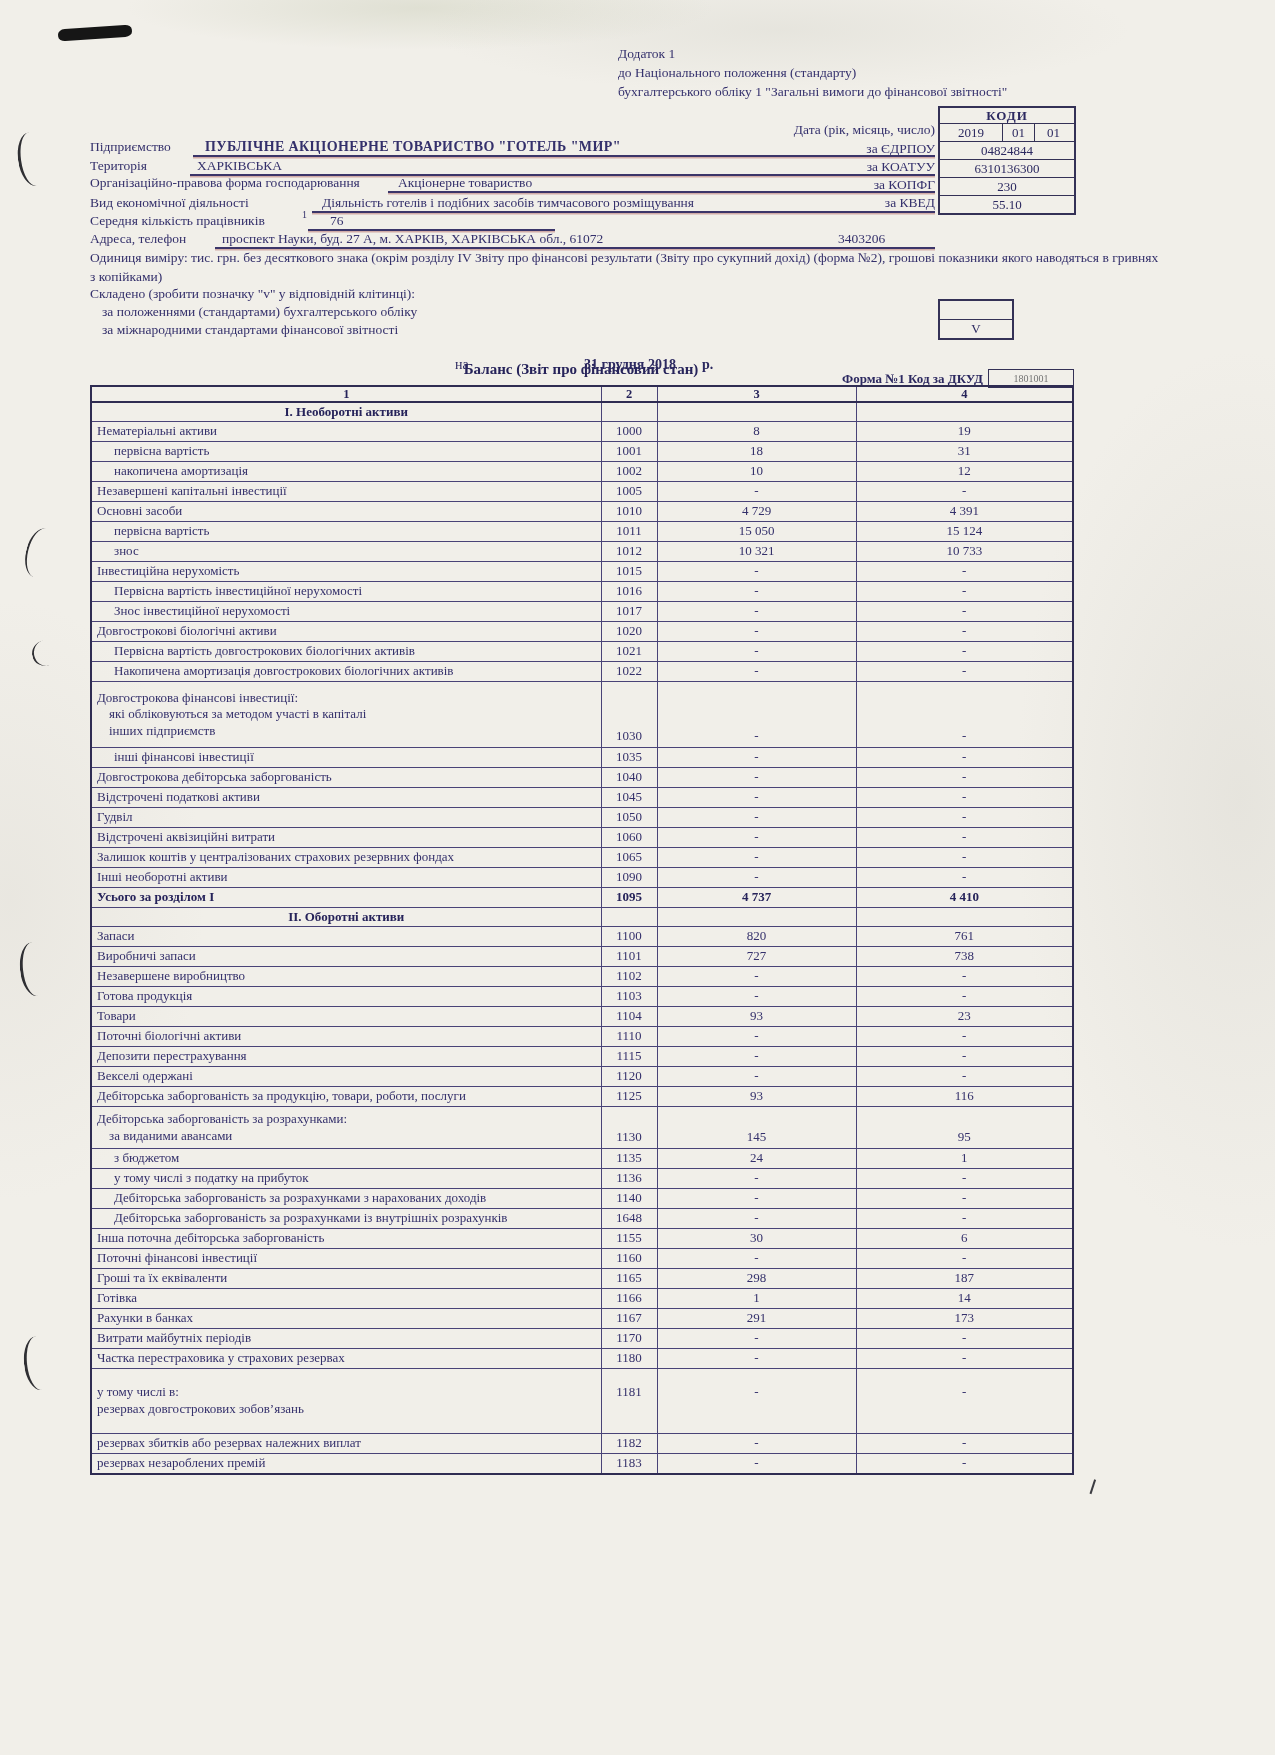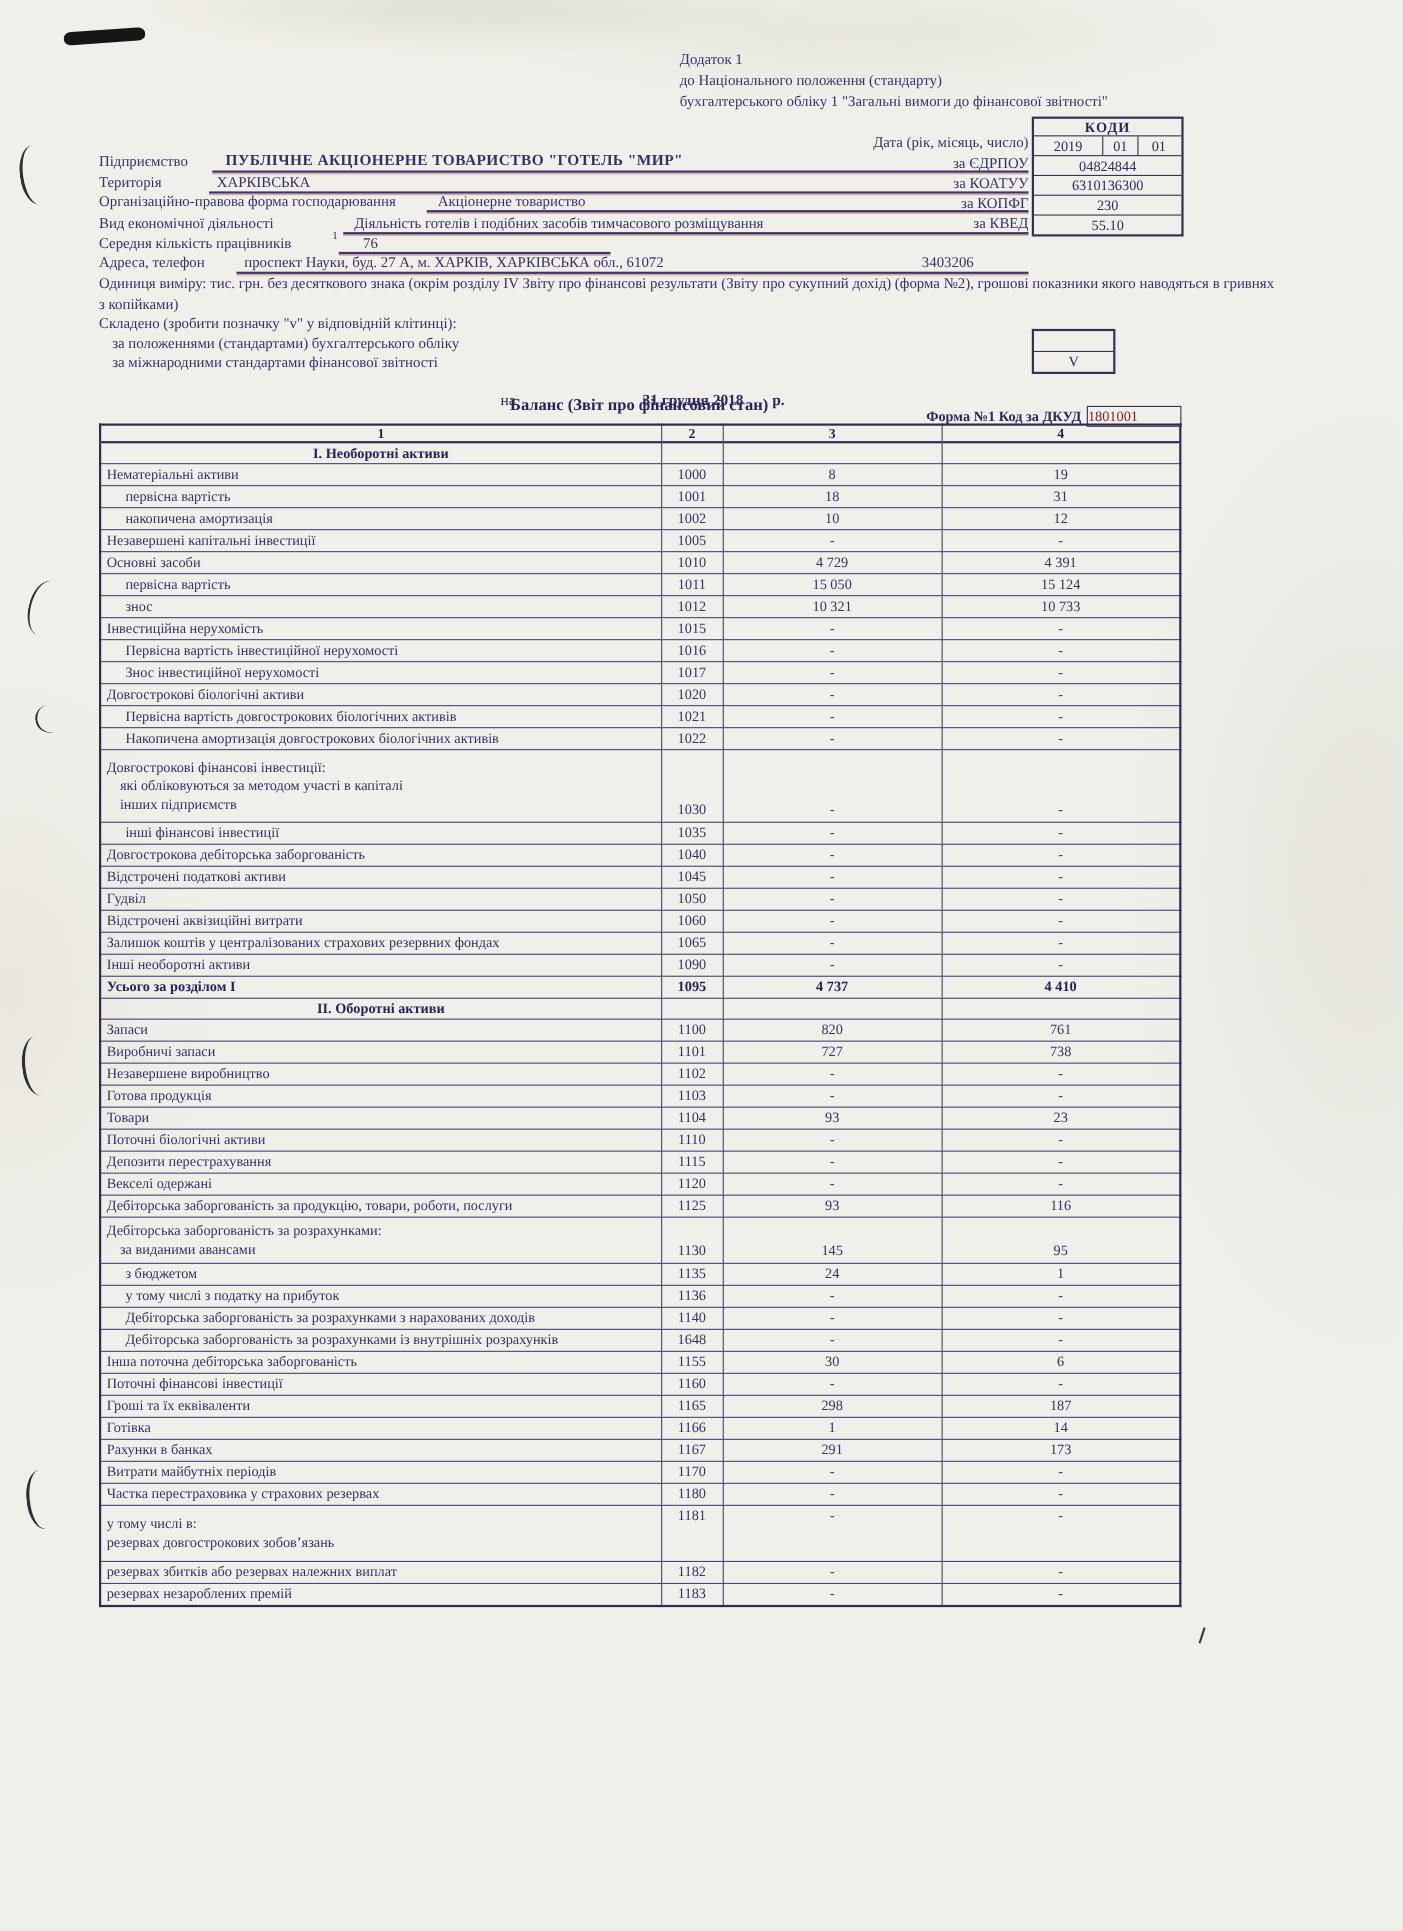--- a/index.html
+++ b/index.html
@@ -63,41 +63,41 @@
   .opt{left:102px;font-size:13.5px;}
   .chkbox{left:938px;top:299px;width:72px;border:2px solid #343156;font-size:13px;text-align:center;color:#2c2960;}
   .chkbox .cell{height:18px;line-height:18px;}
   .chkbox .cell:first-child{border-bottom:1.5px solid #343156;}
   .title-line{left:90px;top:336px;width:982px;text-align:center;font-weight:bold;font-size:15px;color:#26235a;margin-top:25px;}
   .ondate{left:90px;top:357px;width:982px;font-size:14px;color:#2c2960;}
   .ondate .na{position:absolute;left:365px;}
   .ondate .dt{position:absolute;left:420px;width:240px;text-align:center;font-weight:bold;}
   .ondate .yr{position:absolute;left:612px;font-weight:bold;}
   .formline{position:absolute;right:292px;top:371px;font-size:13px;font-weight:bold;color:#2c2960;white-space:nowrap;}
-  .formbox{left:988px;top:369px;width:84px;height:17px;line-height:17px;border:1.5px solid #343156;text-align:left;font-size:13px;color:#7f1d1d;}
+  .formbox{left:988px;top:369px;width:84px;height:17px;line-height:17px;border:1.5px solid #343156;text-align:center;font-size:10px;color:#737373;}
   
   .tbl-wrap{left:90px;top:385px;width:982px;}
   table{border-collapse:collapse;width:982px;table-layout:fixed;font-size:13px;color:#34306b;}
   table{border:2.5px solid #2f2c52;}
   td{border:1.5px solid #494377;padding:0 5px;vertical-align:middle;line-height:1.12;}
   col.c1{width:510px;}col.c2{width:56px;}col.c3{width:199px;}col.c4{width:217px;}
   tr.head td{height:40px;text-align:center;font-weight:bold;white-space:pre-line;color:#26235a;border-bottom:2px solid #2f2c52;vertical-align:middle;}
   tr.head td:first-child{letter-spacing:6px;font-size:14px;}
   tr.nums td{height:14px;text-align:center;font-weight:bold;font-size:12.5px;border-bottom:2px solid #2f2c52;color:#26235a;}
   tr.sec td{height:18px;font-weight:bold;text-align:center;color:#26235a;}
   tr.r td{height:19px;}
   td.code{text-align:center;}
   td.val{text-align:center;}
   tr.bold td{font-weight:bold;color:#26235a;}
   td.ind{padding-left:22px;}
   .lines div{padding:1px 0;}
   .lines div:not(:first-child){padding-left:12px;}
   .lines.noli div:not(:first-child){padding-left:0;}
   tr.vab td.code,tr.vab td.val{vertical-align:bottom;padding-bottom:3px;}
-  tr.vat td.code,tr.vat td.val{vertical-align:top;padding-top:2px;text-align:center;}
+  tr.vat td.code,tr.vat td.val{vertical-align:top;padding-top:16px;text-align:center;}
   tr.tall1030 td{height:62px;}
   tr.tall1130 td{height:38px;}
   tr.tall1181 td{height:48px;}
 </style>
 </head>
 <body>
 
 <div class="page">
 
   <div class="art blob-tl"></div>
@@ -280,21 +280,21 @@
           </tr>
           <tr class="r">
             <td class="lab ind">Накопичена амортизація довгострокових біологічних активів</td>
             <td class="code">1022</td>
             <td class="val">-</td>
             <td class="val">-</td>
           </tr>
           <tr class="r vab tall1030">
             <td class="lab">
               <div class="lines">
-                <div>Довгострокові фінансові інвестиції:</div>
+                <div>Довгострокова фінансові інвестиції:</div>
                 <div>які обліковуються за методом участі в капіталі</div>
                 <div>інших підприємств</div>
               </div>
             </td>
             <td class="code">1030</td>
             <td class="val">-</td>
             <td class="val">-</td>
           </tr>
           <tr class="r">
             <td class="lab ind">інші фінансові інвестиції</td>

